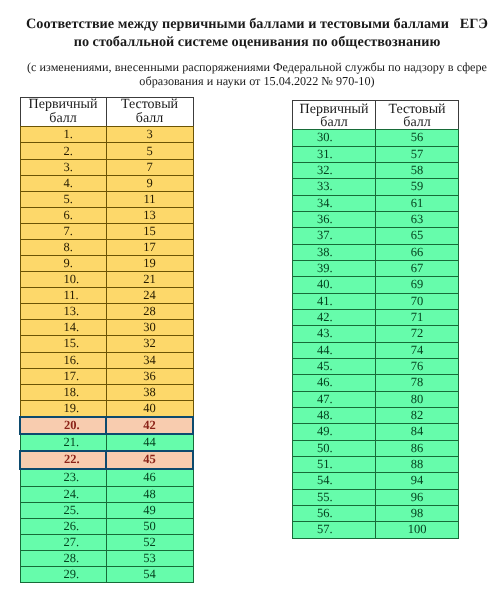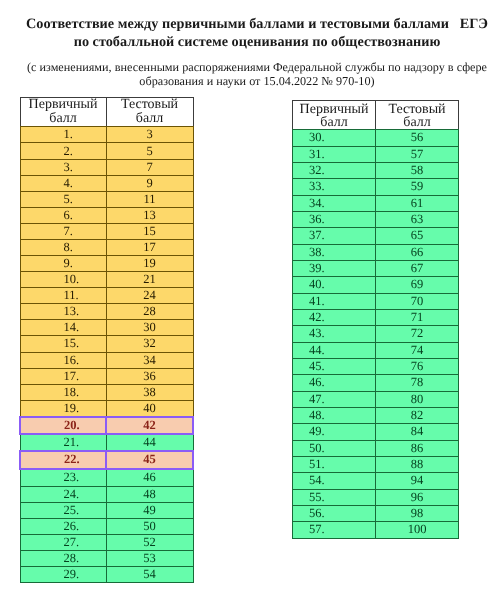--- a/index.html
+++ b/index.html
@@ -28,25 +28,25 @@
   #left-tbl tbody tr:nth-child(20), #left-tbl tbody tr:nth-child(21), #left-tbl tbody tr:nth-child(22) { height:17.5px; }
   #right-tbl tbody tr { height:16.34px; }
 
   th.hdr { background:#ffffff; font-weight:normal; font-size:14px; line-height:14.2px;
            border:1px solid #3c3c3c; }
   #left-tbl th.hdr { border-bottom:1px solid #6B5405; }
   #right-tbl th.hdr { border-bottom:1px solid #176B38; padding-top:1.5px; line-height:13.4px; }
   td.cell { font-size:12.5px; }
   td.cell.col1 { text-align:left; }
   #left-tbl td.col1 { padding-left:43px; }
-  #right-tbl td.col1 { padding-left:16px; }
+  #right-tbl td.col1 { padding-left:24px; }
 
   tr.yellow td { background:#FDD86A; border:1px solid #6B5405; color:#241a00; }
   tr.green  td { background:#66FCAB; border:1px solid #176B38; color:#05421f; }
-  tr.pink   td { background:#F8CCAF; border:2px solid #8b5cf6; color:#8B2318; font-weight:bold; }
+  tr.pink   td { background:#F8CCAF; border:2px solid #0c4a6e; color:#8B2318; font-weight:bold; }
 </style>
 </head>
 <body>
 
 <div id="page">
 
   <div class="title-block" style="top:16px;">
     <div class="title-line">Соответствие между первичными баллами и тестовыми баллами   ЕГЭ</div>
     <div class="title-line">по стобалльной системе оценивания по обществознанию</div>
   </div>

